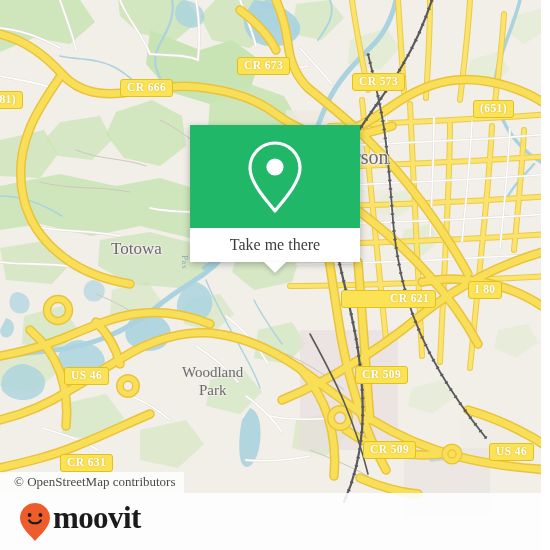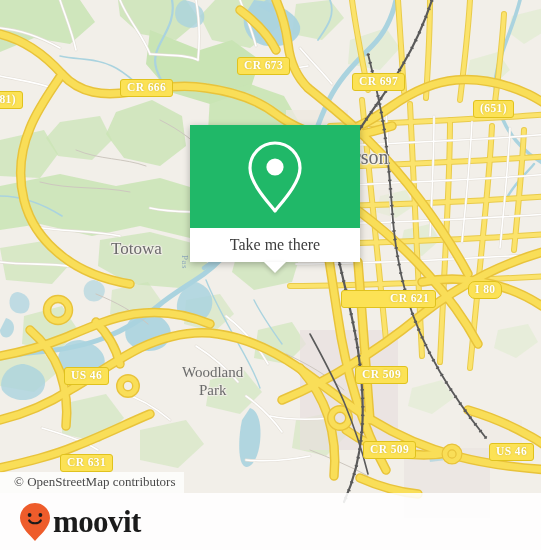--- a/index.html
+++ b/index.html
@@ -134,21 +134,20 @@
     flex: 1 1 auto;
     color: #3a3a3a;
     font-size: 14.6px;
     line-height: 19px;
     max-width: 382px;
     padding-right: 8px;
   }
   #brand-logo {
     flex: 0 0 auto;
     display: flex;
-    align-items: center;
     gap: 2px;
   }
   #brand-wordmark {
     color: #1b1b1b;
     font-size: 31px;
     font-weight: bold;
     letter-spacing: -0.6px;
     line-height: 31px;
   }
 </style>
@@ -443,25 +442,25 @@
         <path class="raild" d="M432,0 C424,24 414,46 402,66 C388,90 372,110 358,132 C344,154 336,176 334,200 C332,226 336,250 342,274 C348,300 354,324 358,350 C362,378 364,404 362,430 C360,456 354,480 344,502"></path>
         <path class="rail" stroke-width="1.8" d="M368,54 C374,78 380,102 384,128 C388,156 390,182 392,208 C394,238 398,266 406,294 C414,322 426,348 440,372 C454,396 470,418 486,438"></path>
         <path class="raild" stroke-width="2.8" d="M368,54 C374,78 380,102 384,128 C388,156 390,182 392,208 C394,238 398,266 406,294 C414,322 426,348 440,372 C454,396 470,418 486,438"></path>
         <path class="rail" stroke-width="1.6" d="M310,334 C322,356 334,378 344,402 C354,426 362,450 368,474"></path>
       </g>
     </svg>
 
     
     <div class="shield" style="left:237px; top:57px;">CR 673</div>
     <div class="shield" style="left:120px; top:79px;">CR 666</div>
-    <div class="shield" style="left:352px; top:73px;">CR 697</div>
+    <div class="shield" style="left:352px; top:73px;">CR 573</div>
     <div class="shield" style="left:473px; top:100px;">(651)</div>
     <div class="shield" style="left:-18px; top:91px;">(681)</div>
     <div class="shield" style="left:341px; top:290px;padding-left:48px;">CR 621</div>
-    <div class="shield" style="left:468px; top:281px;border-radius:7px;">I 80</div>
+    <div class="shield" style="left:468px; top:281px;">I 80</div>
     <div class="shield" style="left:64px; top:367px;">US 46</div>
     <div class="shield" style="left:355px; top:366px;">CR 509</div>
     <div class="shield" style="left:60px; top:454px;">CR 631</div>
     <div class="shield" style="left:363px; top:441px;">CR 509</div>
     <div class="shield" style="left:489px; top:443px;">US 46</div>
 
     
     <div class="place-label" style="left:111px; top:240px; font-size:17px;">Totowa</div>
     <div class="place-label" style="left:354px; top:148px; font-size:20px;">rson</div>
     <div class="place-label" style="left:182px; top:363px; font-size:15px; text-align:center;">Woodland

